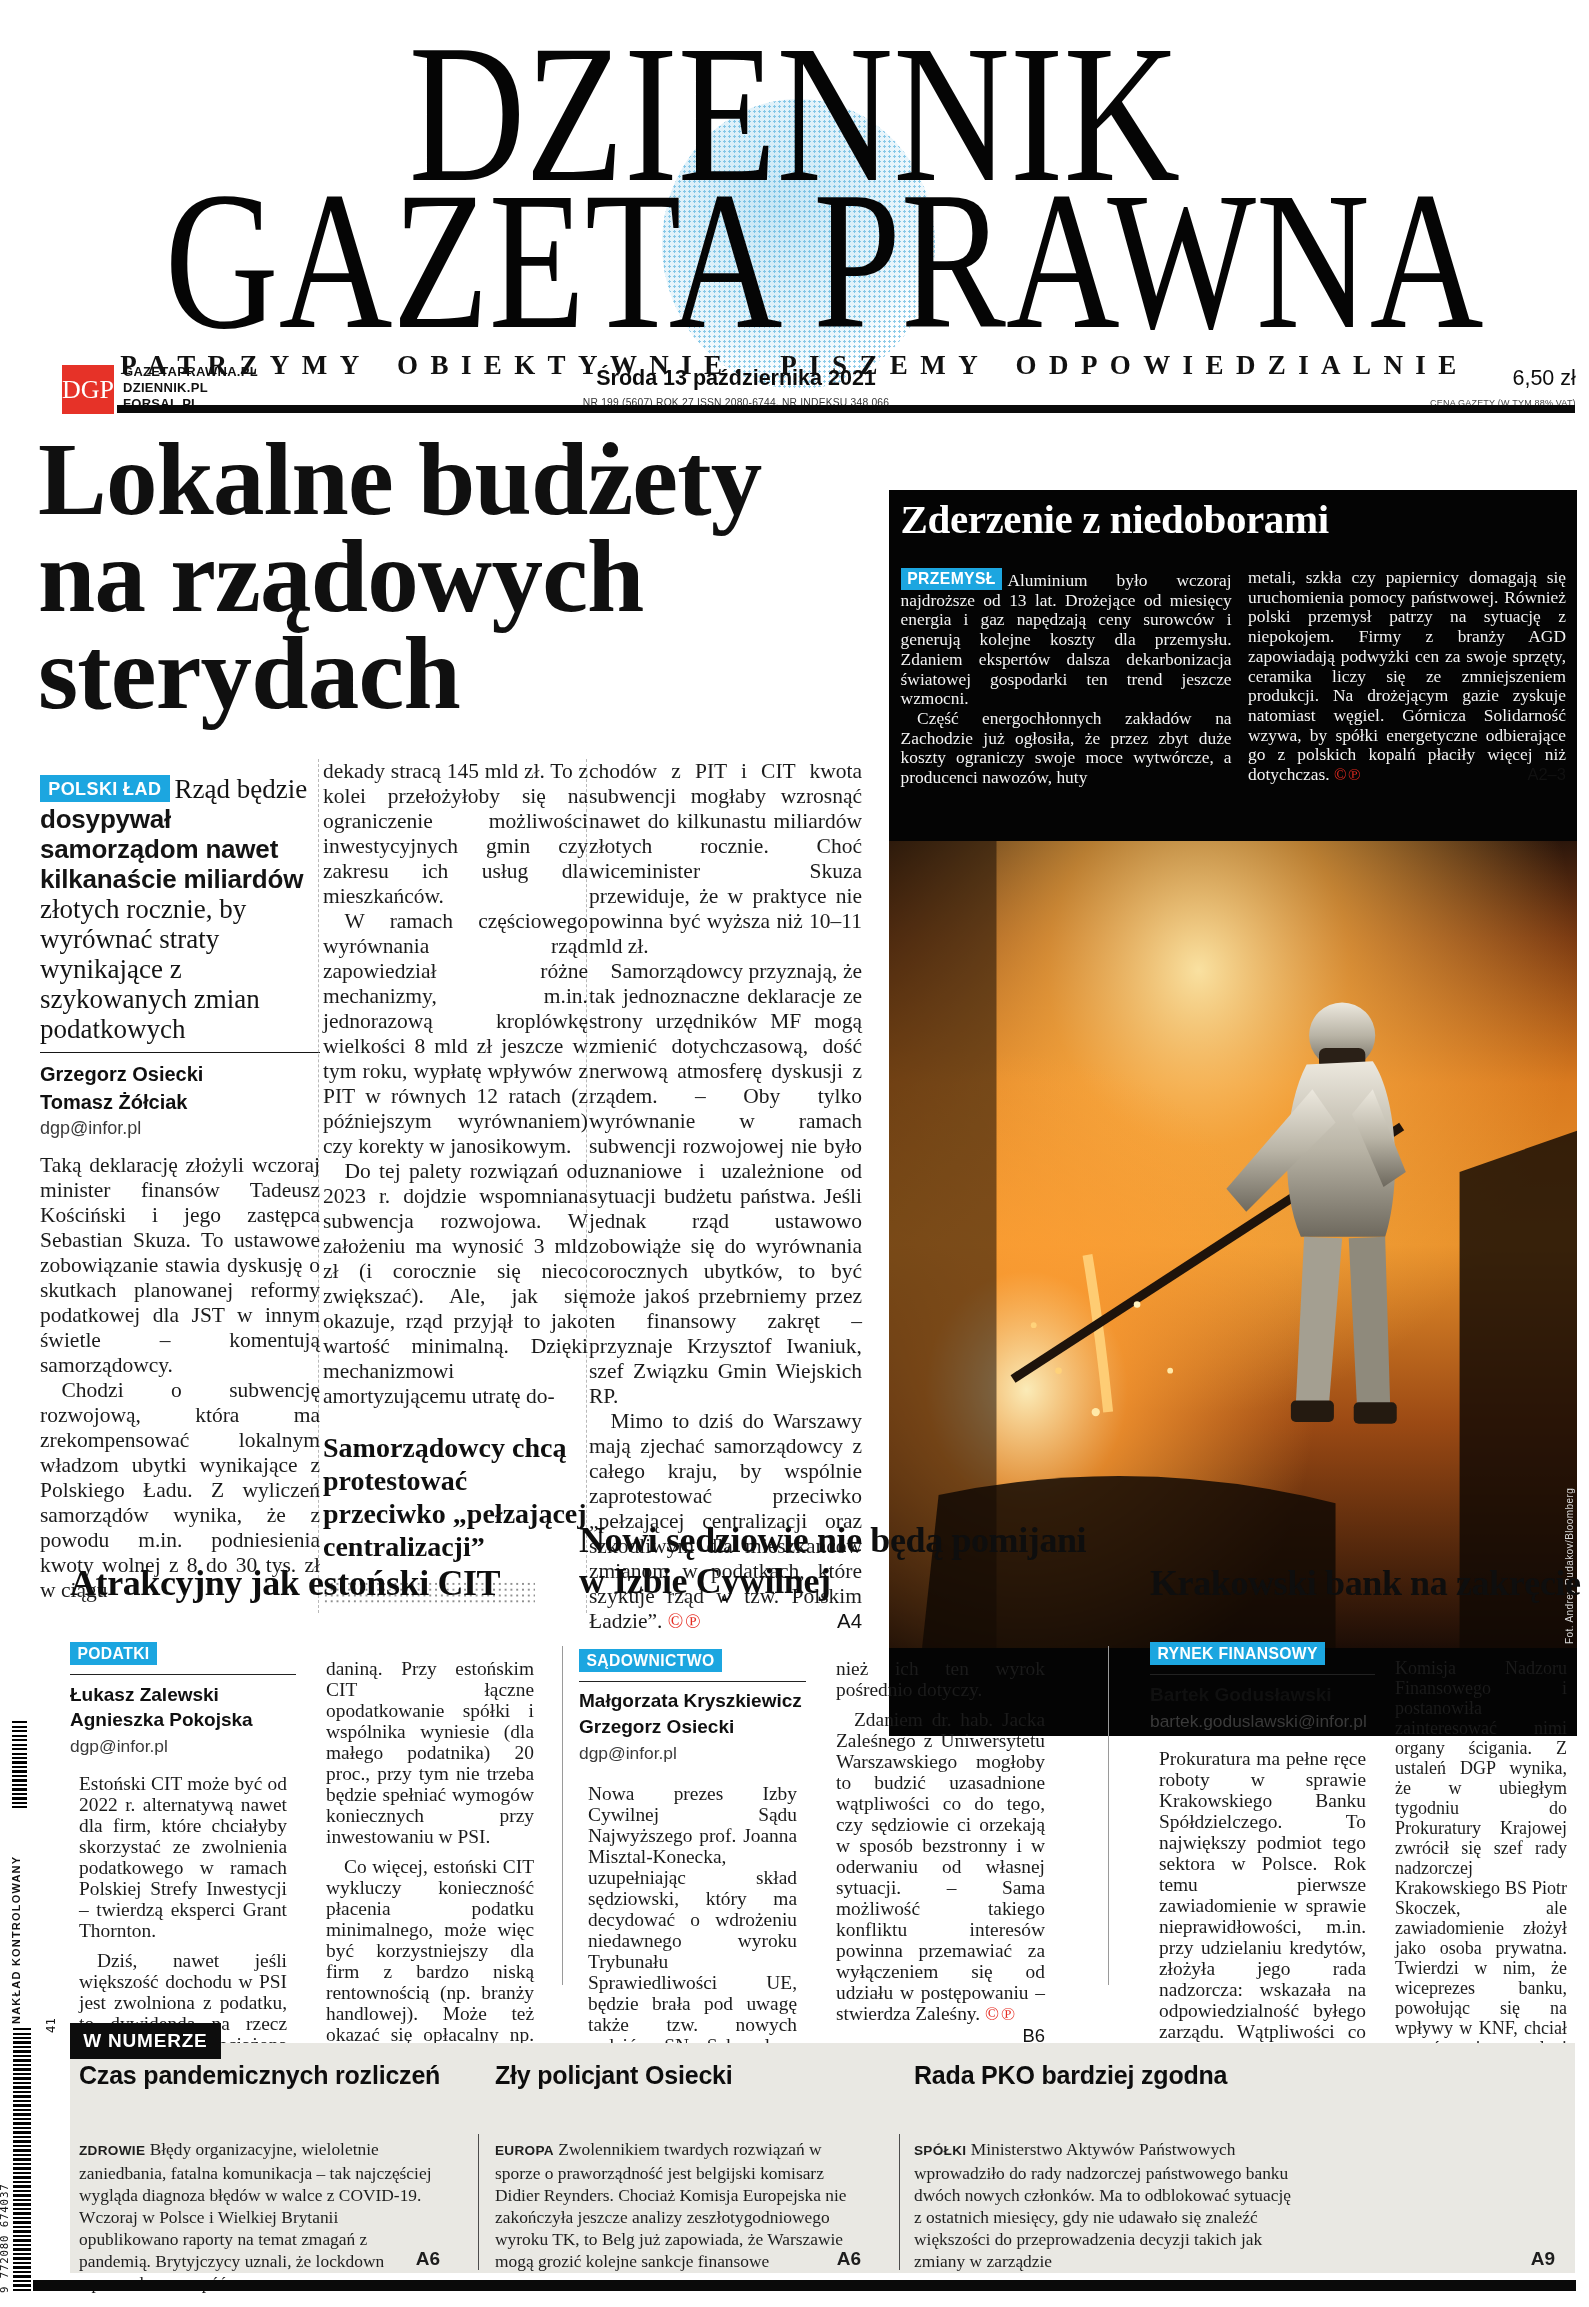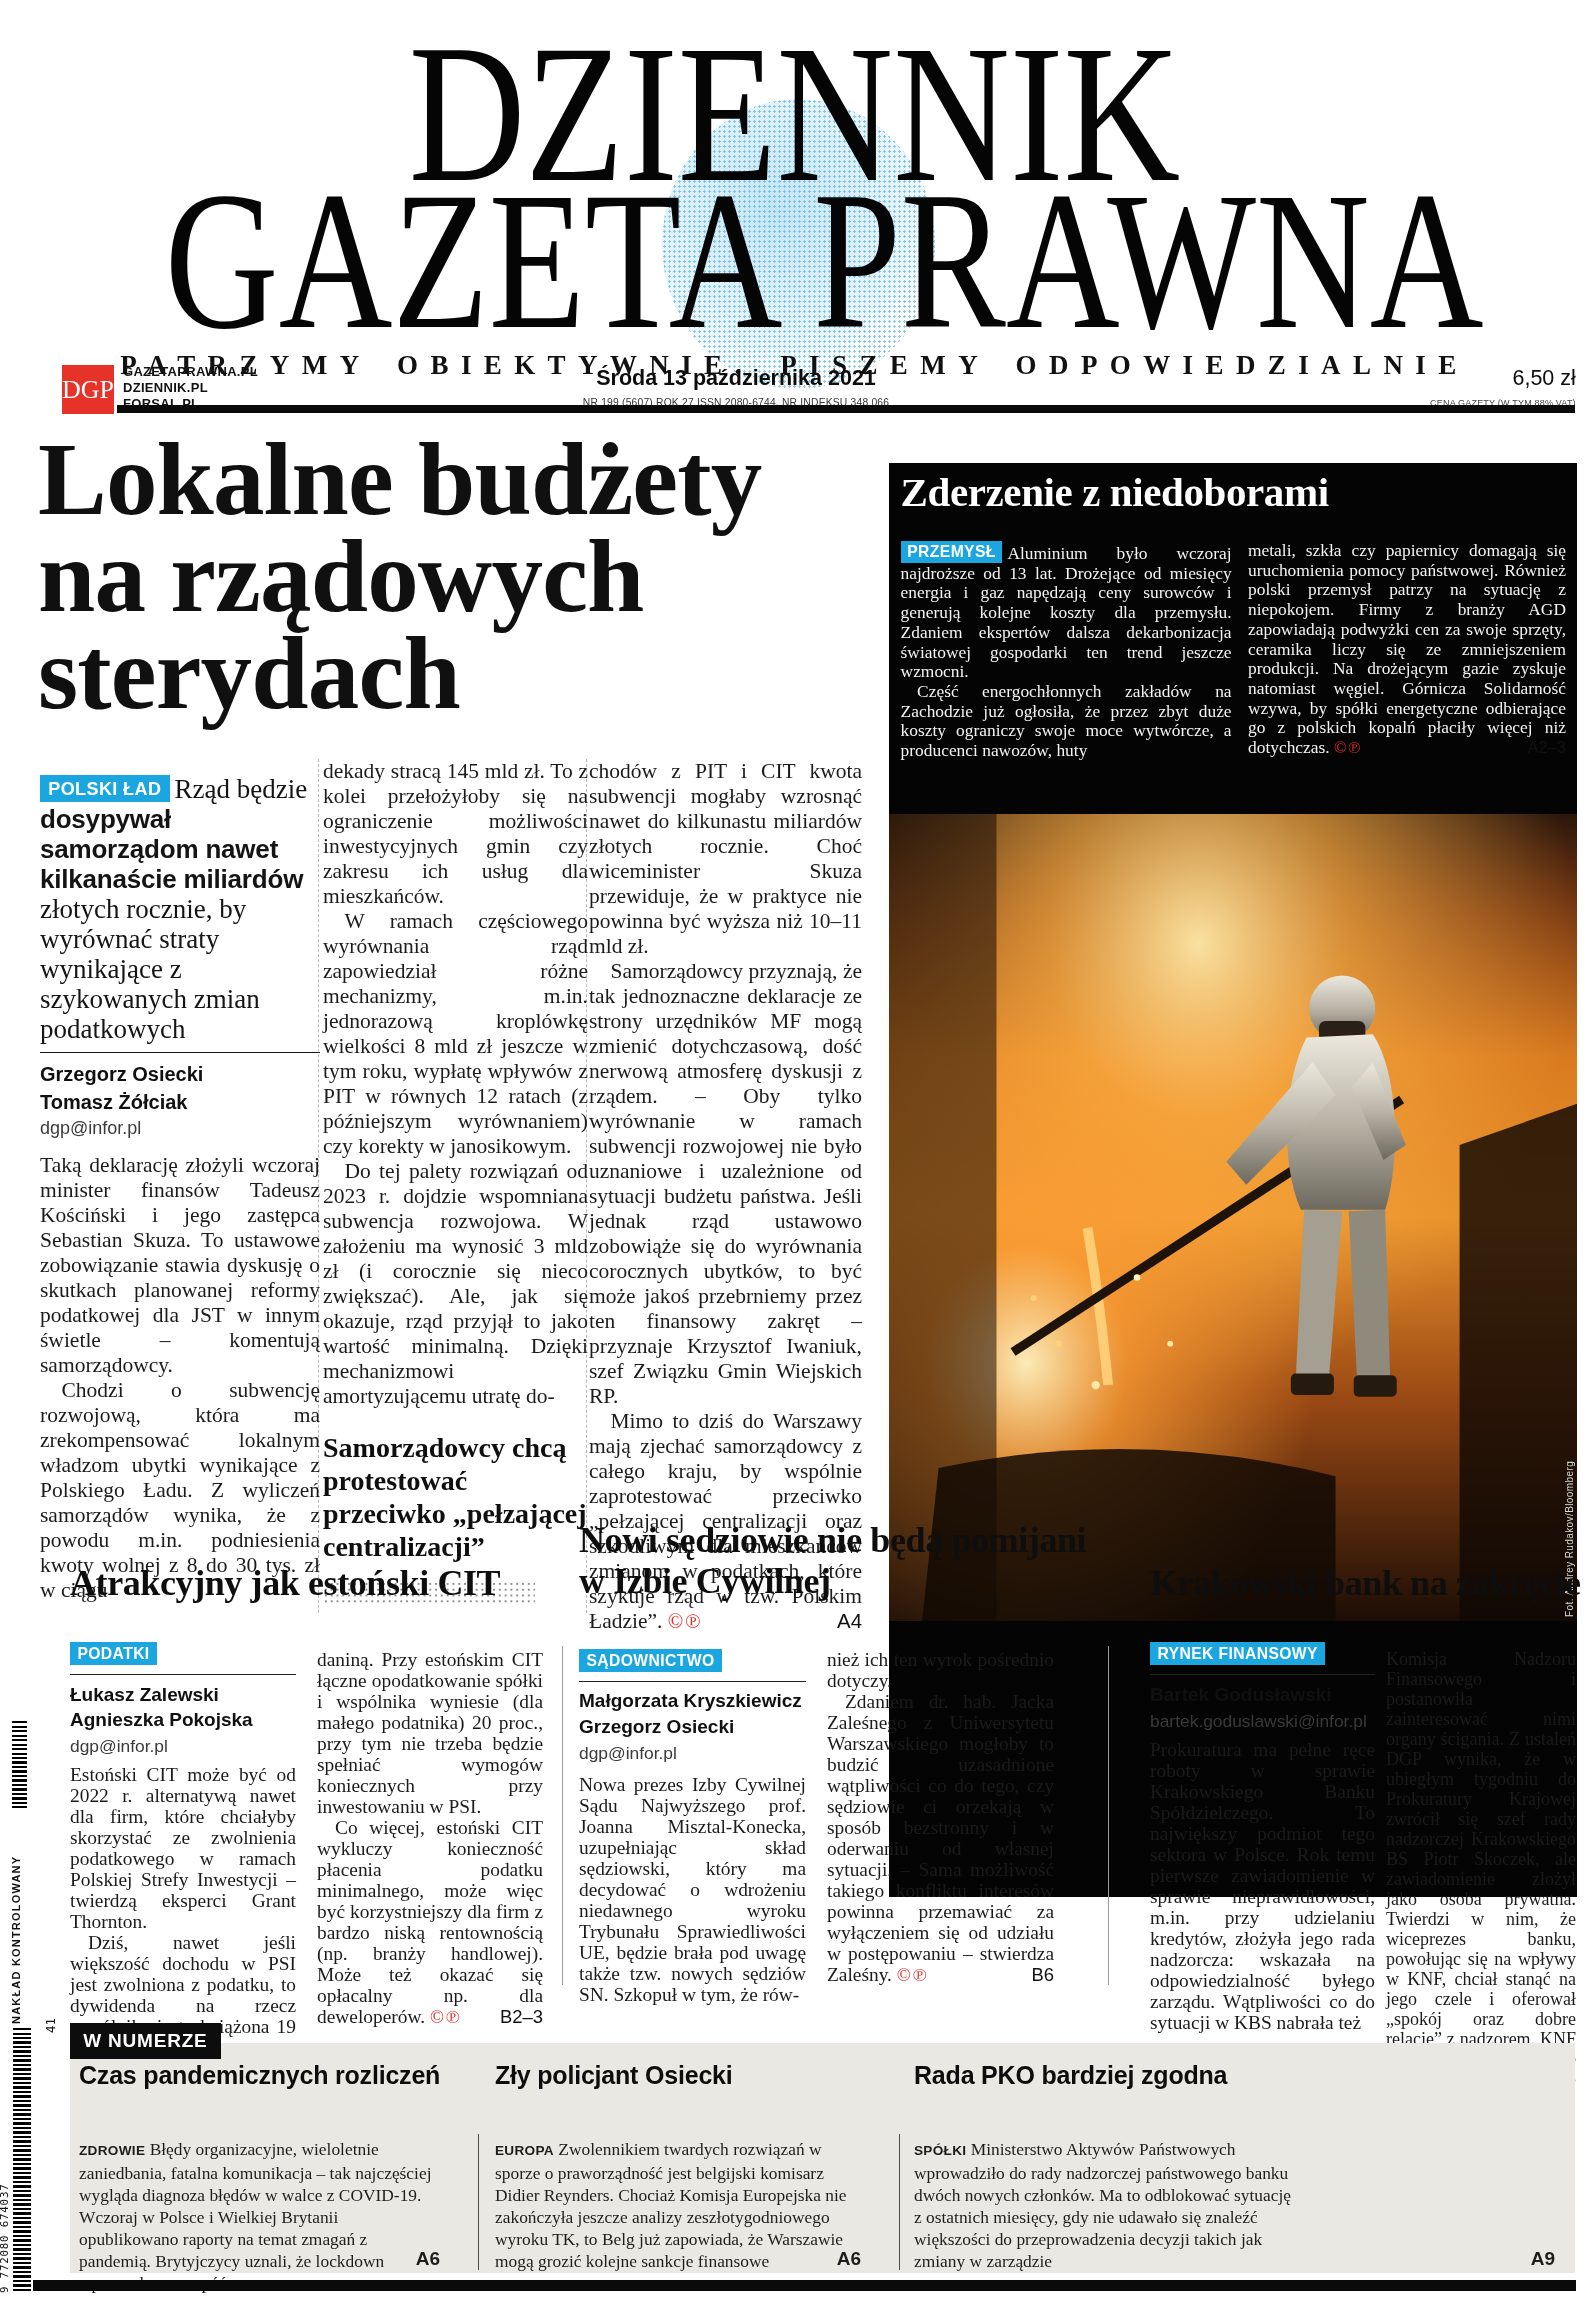--- a/index.html
+++ b/index.html
@@ -48,36 +48,36 @@
   .bcol{position:absolute;font-size:21.5px;line-height:25px;text-align:justify;color:#1b1b1b}
   .bcol p{margin:0}
   .ind{text-indent:21.5px}
   .cp{color:#e52a20;letter-spacing:1.7px;white-space:nowrap;font-size:.95em}
   .pref{float:right;font-family:"Liberation Sans",sans-serif;font-weight:400;font-size:.95em;color:#111}
   .colsep{position:absolute;border-left:0.8px dashed #b9b9b9}
   .pullq{margin-top:21.5px;font-weight:700;font-size:28px;line-height:33px;text-align:left;color:#0f0f0f}
   .dots{margin-top:18px;width:212px;height:23px;
     background-image:radial-gradient(#8f8f8f 1.1px, transparent 1.2px);background-size:5.8px 5.8px}
   
-  .photo{position:absolute;left:889px;top:463px;width:688px;height:1434px;background:#040404}
+  .photo{position:absolute;left:889px;top:490px;width:688px;height:1246px;background:#040404}
   .photo h2{position:absolute;left:11.6px;top:5px;margin:0;color:#fff;font-size:41px;letter-spacing:-0.4px;font-weight:700}
   .pcol{position:absolute;top:78px;font-size:17.4px;line-height:19.7px;text-align:justify;color:#f4f4f4}
   .pcol p{margin:0}
   .pcol .ind{text-indent:16.5px}
   .photo .tag{font-size:15.7px;margin-right:5px;padding:3.3px 6.6px 2.5px;vertical-align:1.7px}
   .pcredit{position:absolute;right:2.5px;top:955px;height:199px;writing-mode:vertical-rl;transform:rotate(180deg);
     font-family:"Liberation Sans",sans-serif;font-size:10px;color:#d8d8d8;letter-spacing:0.4px}
   
   .bheadline{position:absolute;margin:0;font-size:36px;font-weight:700;letter-spacing:-0.4px;color:#0e0e0e;line-height:41px}
   .btag{font-size:15.7px;padding:4.1px 7.4px 3.3px}
   .brule{position:absolute;border-top:1.7px solid #222}
   .bauthors{font-family:"Liberation Sans",sans-serif;font-weight:700;font-size:19px;line-height:26px;color:#101010}
   .bemail{font-family:"Liberation Sans",sans-serif;font-size:17.4px;color:#3a3a3a}
   .bbody{position:absolute;font-size:19.4px;line-height:21px;text-align:justify;color:#1b1b1b}
-  .bbody p{margin:0}
+  .bbody p{margin:9px}
   .bbody .ind{text-indent:18px}
   .asep{position:absolute;border-left:0.8px solid #9a9a9a}
   
   .band{position:absolute;left:70px;top:2043px;width:1505px;height:230px;background:#e9e8e3}
   .wnum{position:absolute;left:70px;top:2023px;background:#0d0d0d;color:#fff;
     font-family:"Liberation Sans",sans-serif;font-weight:700;font-size:19px;letter-spacing:0.8px;padding:7.4px 13.2px 6.6px}
   .ttitle{position:absolute;top:2061px;margin:0;font-family:"Liberation Sans",sans-serif;font-weight:700;
     font-size:25px;color:#0d0d0d;letter-spacing:-0.2px}
   .teaser{position:absolute;top:2138px;height:132px;font-size:17.4px;line-height:22px;color:#1d1d1d}
   .teaser p{margin:0;max-width:389px}

